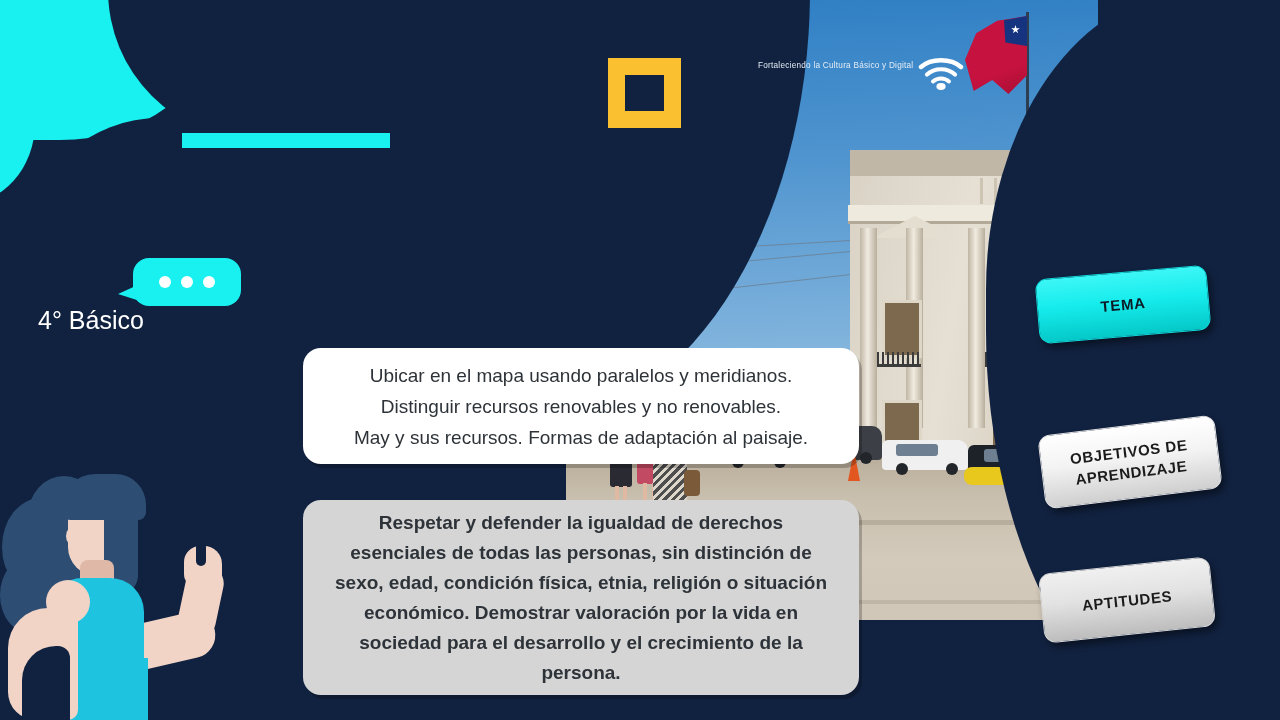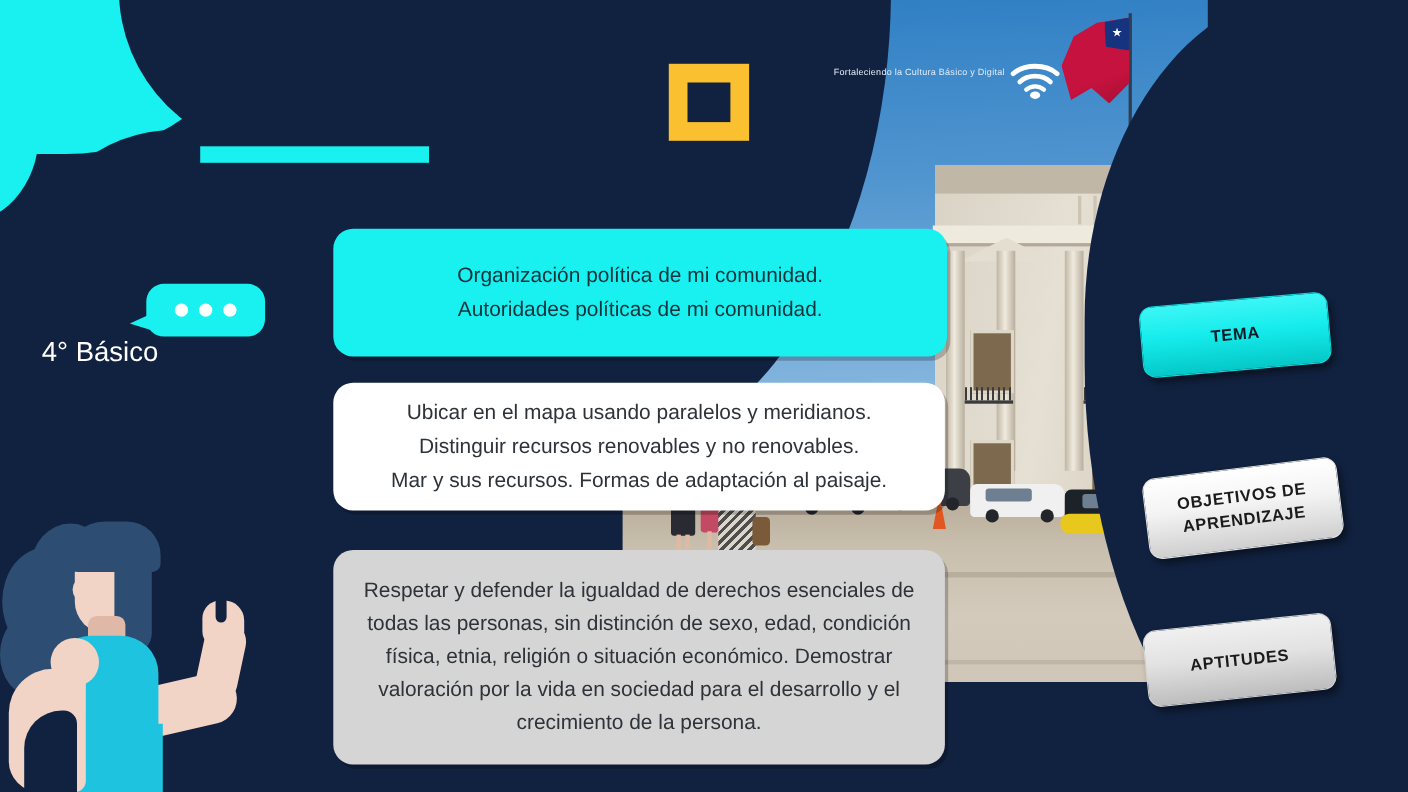--- a/index.html
+++ b/index.html
@@ -114,21 +114,21 @@
   .grade{position:absolute;left:38px;top:306px;font-size:25px;color:#ffffff;white-space:nowrap;}
 
   
   .card{position:absolute;border-radius:18px;box-sizing:border-box;
      display:flex;align-items:center;justify-content:center;text-align:center;}
   .card-1{left:303px;top:208px;width:558px;height:116px;background:#19F0F0;color:#16323b;
      font-size:19px;line-height:31px;box-shadow:3px 4px 0 rgba(0,0,0,.22);}
   .card-2{left:303px;top:348px;width:556px;height:116px;background:#ffffff;color:#2d3338;
      font-size:19px;line-height:31px;box-shadow:3px 4px 0 rgba(0,0,0,.22);}
   .card-3{left:303px;top:500px;width:556px;height:195px;background:#D5D5D5;color:#2d3338;
-     font-size:19px;line-height:30px;box-shadow:3px 4px 0 rgba(0,0,0,.22);}
+     font-size:19px;line-height:30px;box-shadow:3px 4px 0 rgba(0,0,0,.22);font-weight:bold;}
   .card-inner{padding:0 26px;white-space:pre-line;}
 
   
   .tag{position:absolute;border-radius:12px;display:flex;align-items:center;justify-content:center;
      text-align:center;font-weight:bold;letter-spacing:.6px;box-sizing:border-box;
      box-shadow:3px 5px 7px rgba(0,0,0,.45);}
   .tag-1{left:1037px;top:272px;width:172px;height:65px;transform:rotate(-5deg);
      background:linear-gradient(180deg,#3df6f6 0%,#16ecec 45%,#05c8c8 100%);
      color:#0d1b26;font-size:15px;border:1px solid #0fd9d9;}
   .tag-2{left:1041px;top:425px;width:178px;height:74px;transform:rotate(-7deg);
@@ -309,28 +309,24 @@
     </svg>
   </div>
 
   <div class="bubble-tail"></div>
   <div class="bubble"></div>
   <div class="bubble-dot" style="left:159px;"></div>
   <div class="bubble-dot" style="left:181px;"></div>
   <div class="bubble-dot" style="left:203px;"></div>
   <div class="grade">4° Básico</div>
 
-  <div class="card card-1">
-    <div class="card-inner">Organización política de mi comunidad.
-Autoridades políticas de mi comunidad.</div>
-  </div>
   <div class="card card-2">
     <div class="card-inner">Ubicar en el mapa usando paralelos y meridianos.
 Distinguir recursos renovables y no renovables.
-Mar y sus recursos. Formas de adaptación al paisaje.</div>
+May y sus recursos. Formas de adaptación al paisaje.</div>
   </div>
   <div class="card card-3">
     <div class="card-inner">Respetar y defender la igualdad de derechos esenciales de todas las personas, sin distinción de sexo, edad, condición física, etnia, religión o situación económico. Demostrar valoración por la vida en sociedad para el desarrollo y el crecimiento de la persona.</div>
   </div>
 
   <div class="tag tag-1">
     <span>TEMA</span>
   </div>
   <div class="tag tag-2">
     <span>OBJETIVOS DE APRENDIZAJE</span>

